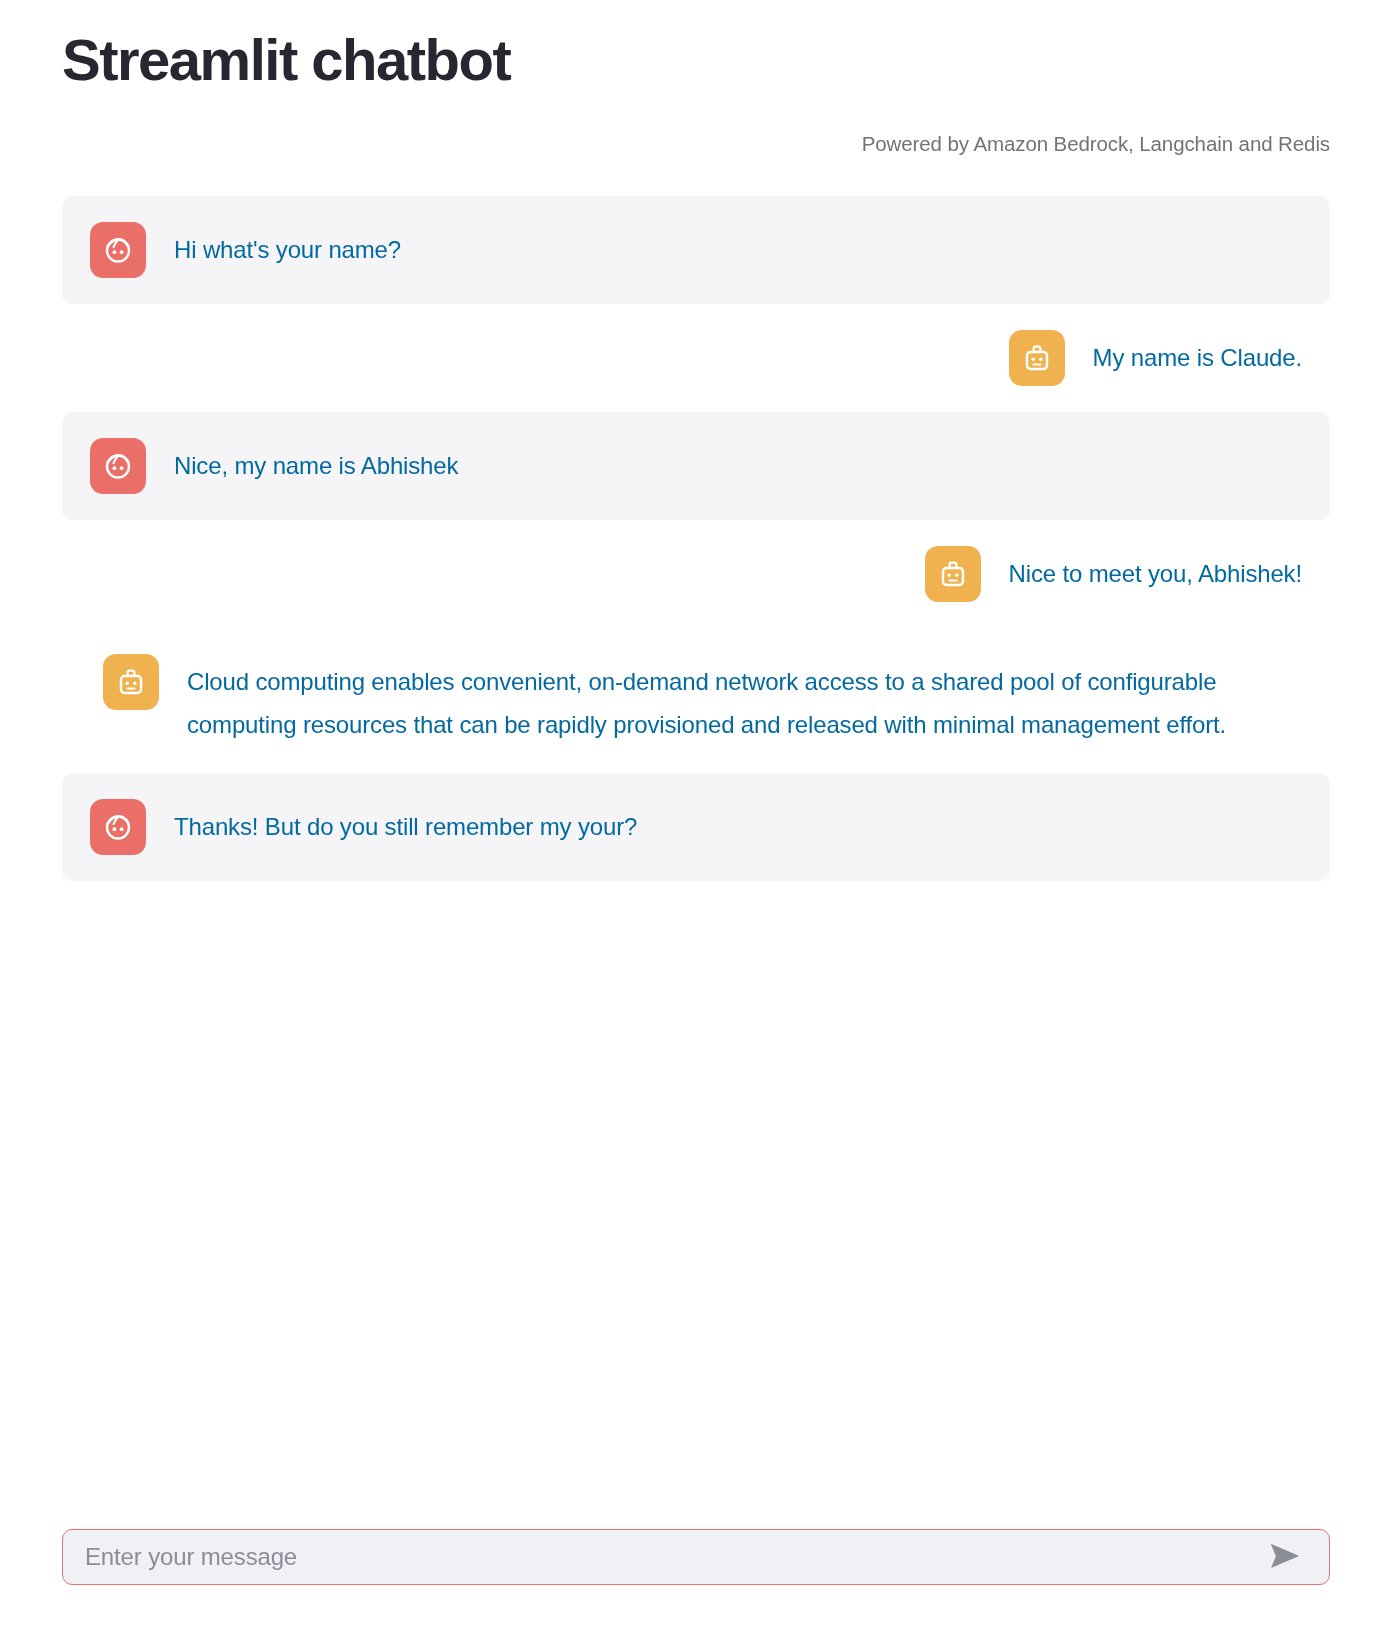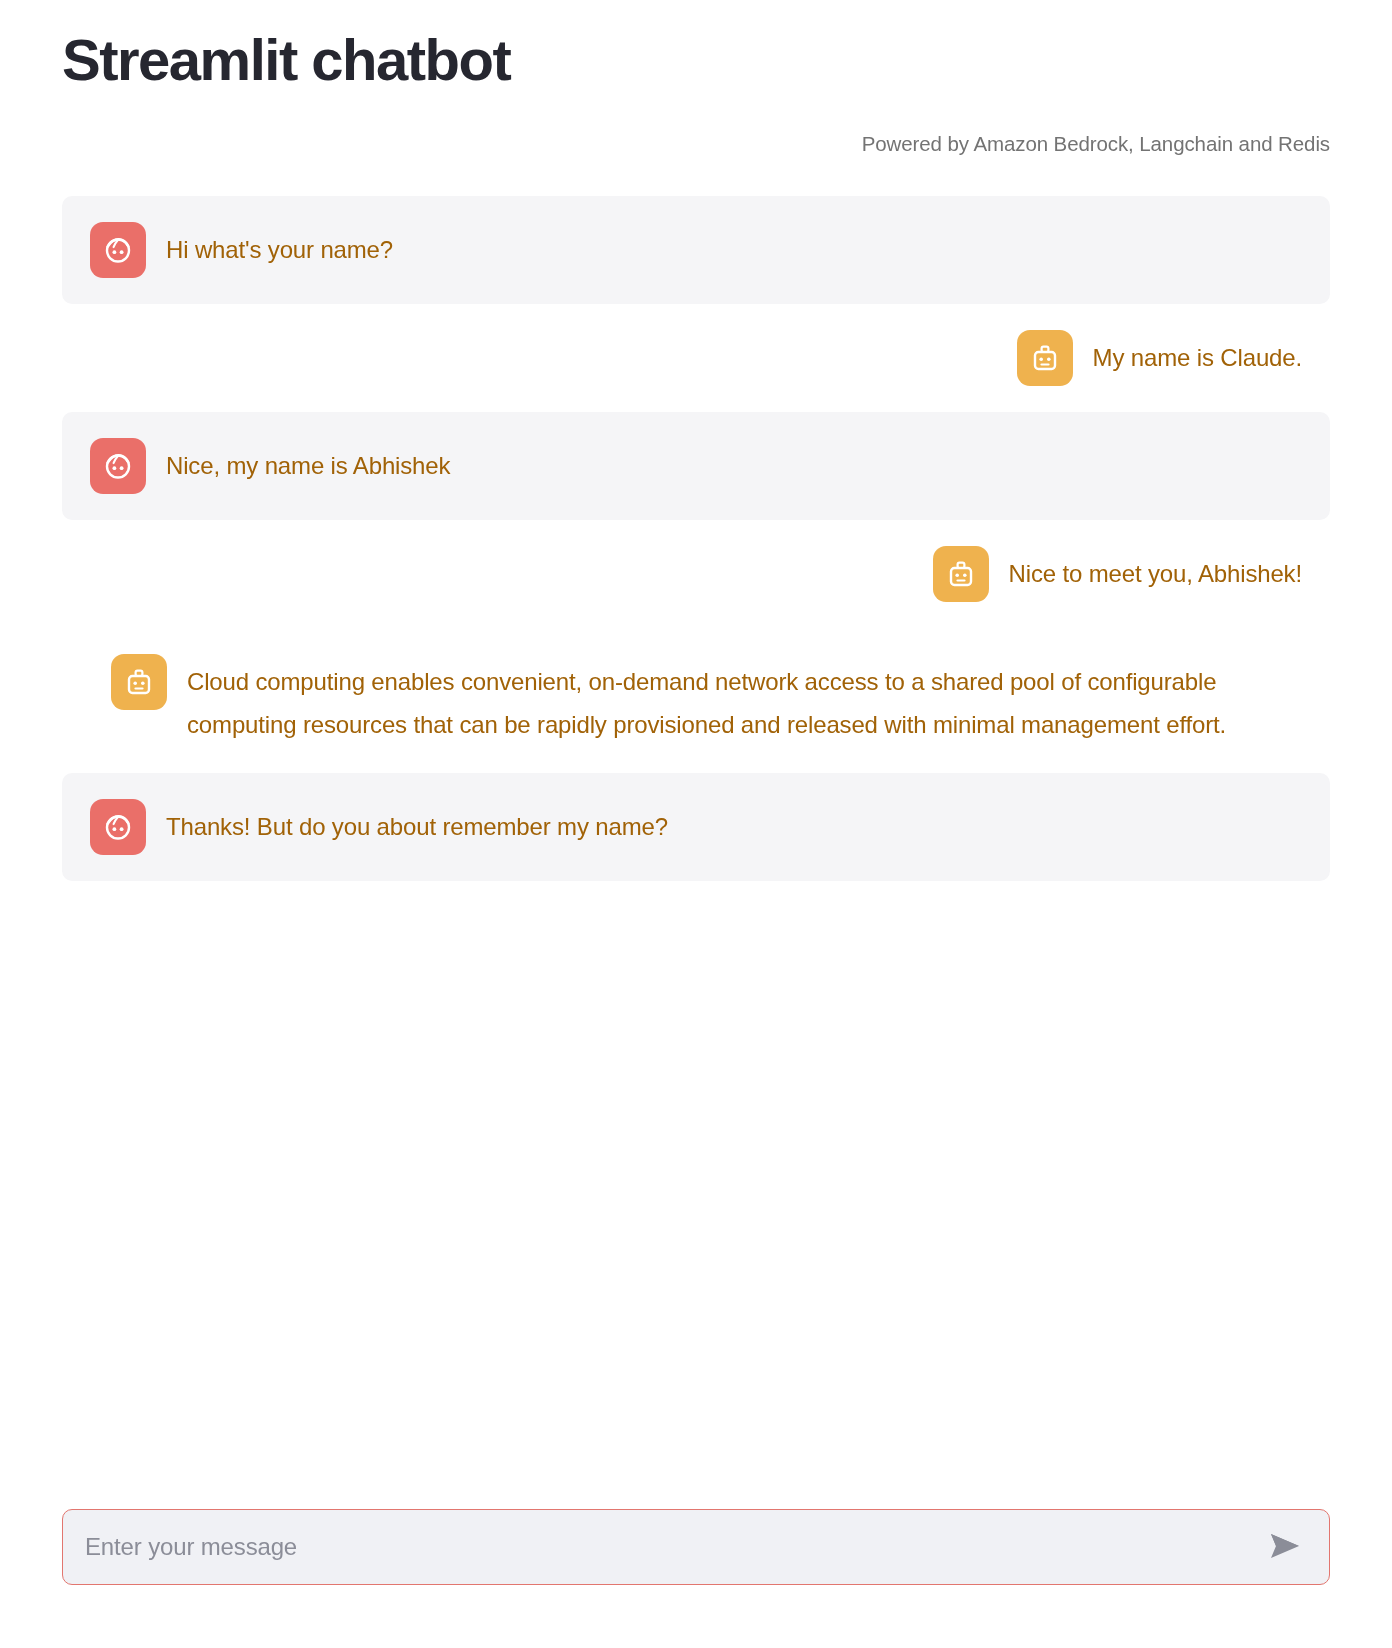--- a/index.html
+++ b/index.html
@@ -73,32 +73,33 @@
   }
 
   .avatar.user-avatar { background: #ea6f69; }
   .avatar.assistant-avatar { background: #efb24e; }
 
   .avatar svg { display: block; }
 
   .bubble-text {
     font-size: 24px;
     line-height: 1.82;
-    color: #a16207;
+    color: #0369a1;
     letter-spacing: -0.15px;
     padding-top: 6px;
     max-width: 1115px;
+    margin-left: 8px;
   }
 
   .chat-input-wrap {
     position: absolute;
     left: 62px;
     right: 62px;
     bottom: 63px;
-    height: 76px;
+    height: 56px;
   }
 
   .chat-input-box {
     position: relative;
     width: 100%;
     height: 100%;
     background: #f0f1f5;
     border: 1.5px solid #e2766f;
     border-radius: 10px;
     display: flex;
@@ -209,21 +210,21 @@
         <div class="chat-message user">
           <div class="avatar user-avatar">
             <svg width="34" height="34" viewBox="0 0 34 34" aria-hidden="true">
               <circle cx="17" cy="17.5" r="11" fill="none" stroke="#ffffff" stroke-width="2.4"></circle>
               <path d="M6.6 13.8 C9.5 9.0 14.0 6.2 17.6 6.2 C21.4 6.2 25.2 9.0 27.4 13.6" fill="none" stroke="#ffffff" stroke-width="2.4" stroke-linecap="round"></path>
               <path d="M17.4 6.4 C15.2 9.0 13.4 11.6 12.6 14.0" fill="none" stroke="#ffffff" stroke-width="2.2" stroke-linecap="round"></path>
               <circle cx="13.4" cy="19.2" r="1.9" fill="#ffffff"></circle>
               <circle cx="20.6" cy="19.2" r="1.9" fill="#ffffff"></circle>
             </svg>
           </div>
-          <div class="bubble-text">Thanks! But do you about remember my name?</div>
+          <div class="bubble-text">Thanks! But do you still remember my your?</div>
         </div>
       </div>
 
   </div>
 
   <div class="chat-input-wrap">
     <div class="chat-input-box">
       <input class="chat-input" type="text" placeholder="Enter your message" style="">
       <button class="send-button">
         <span>

